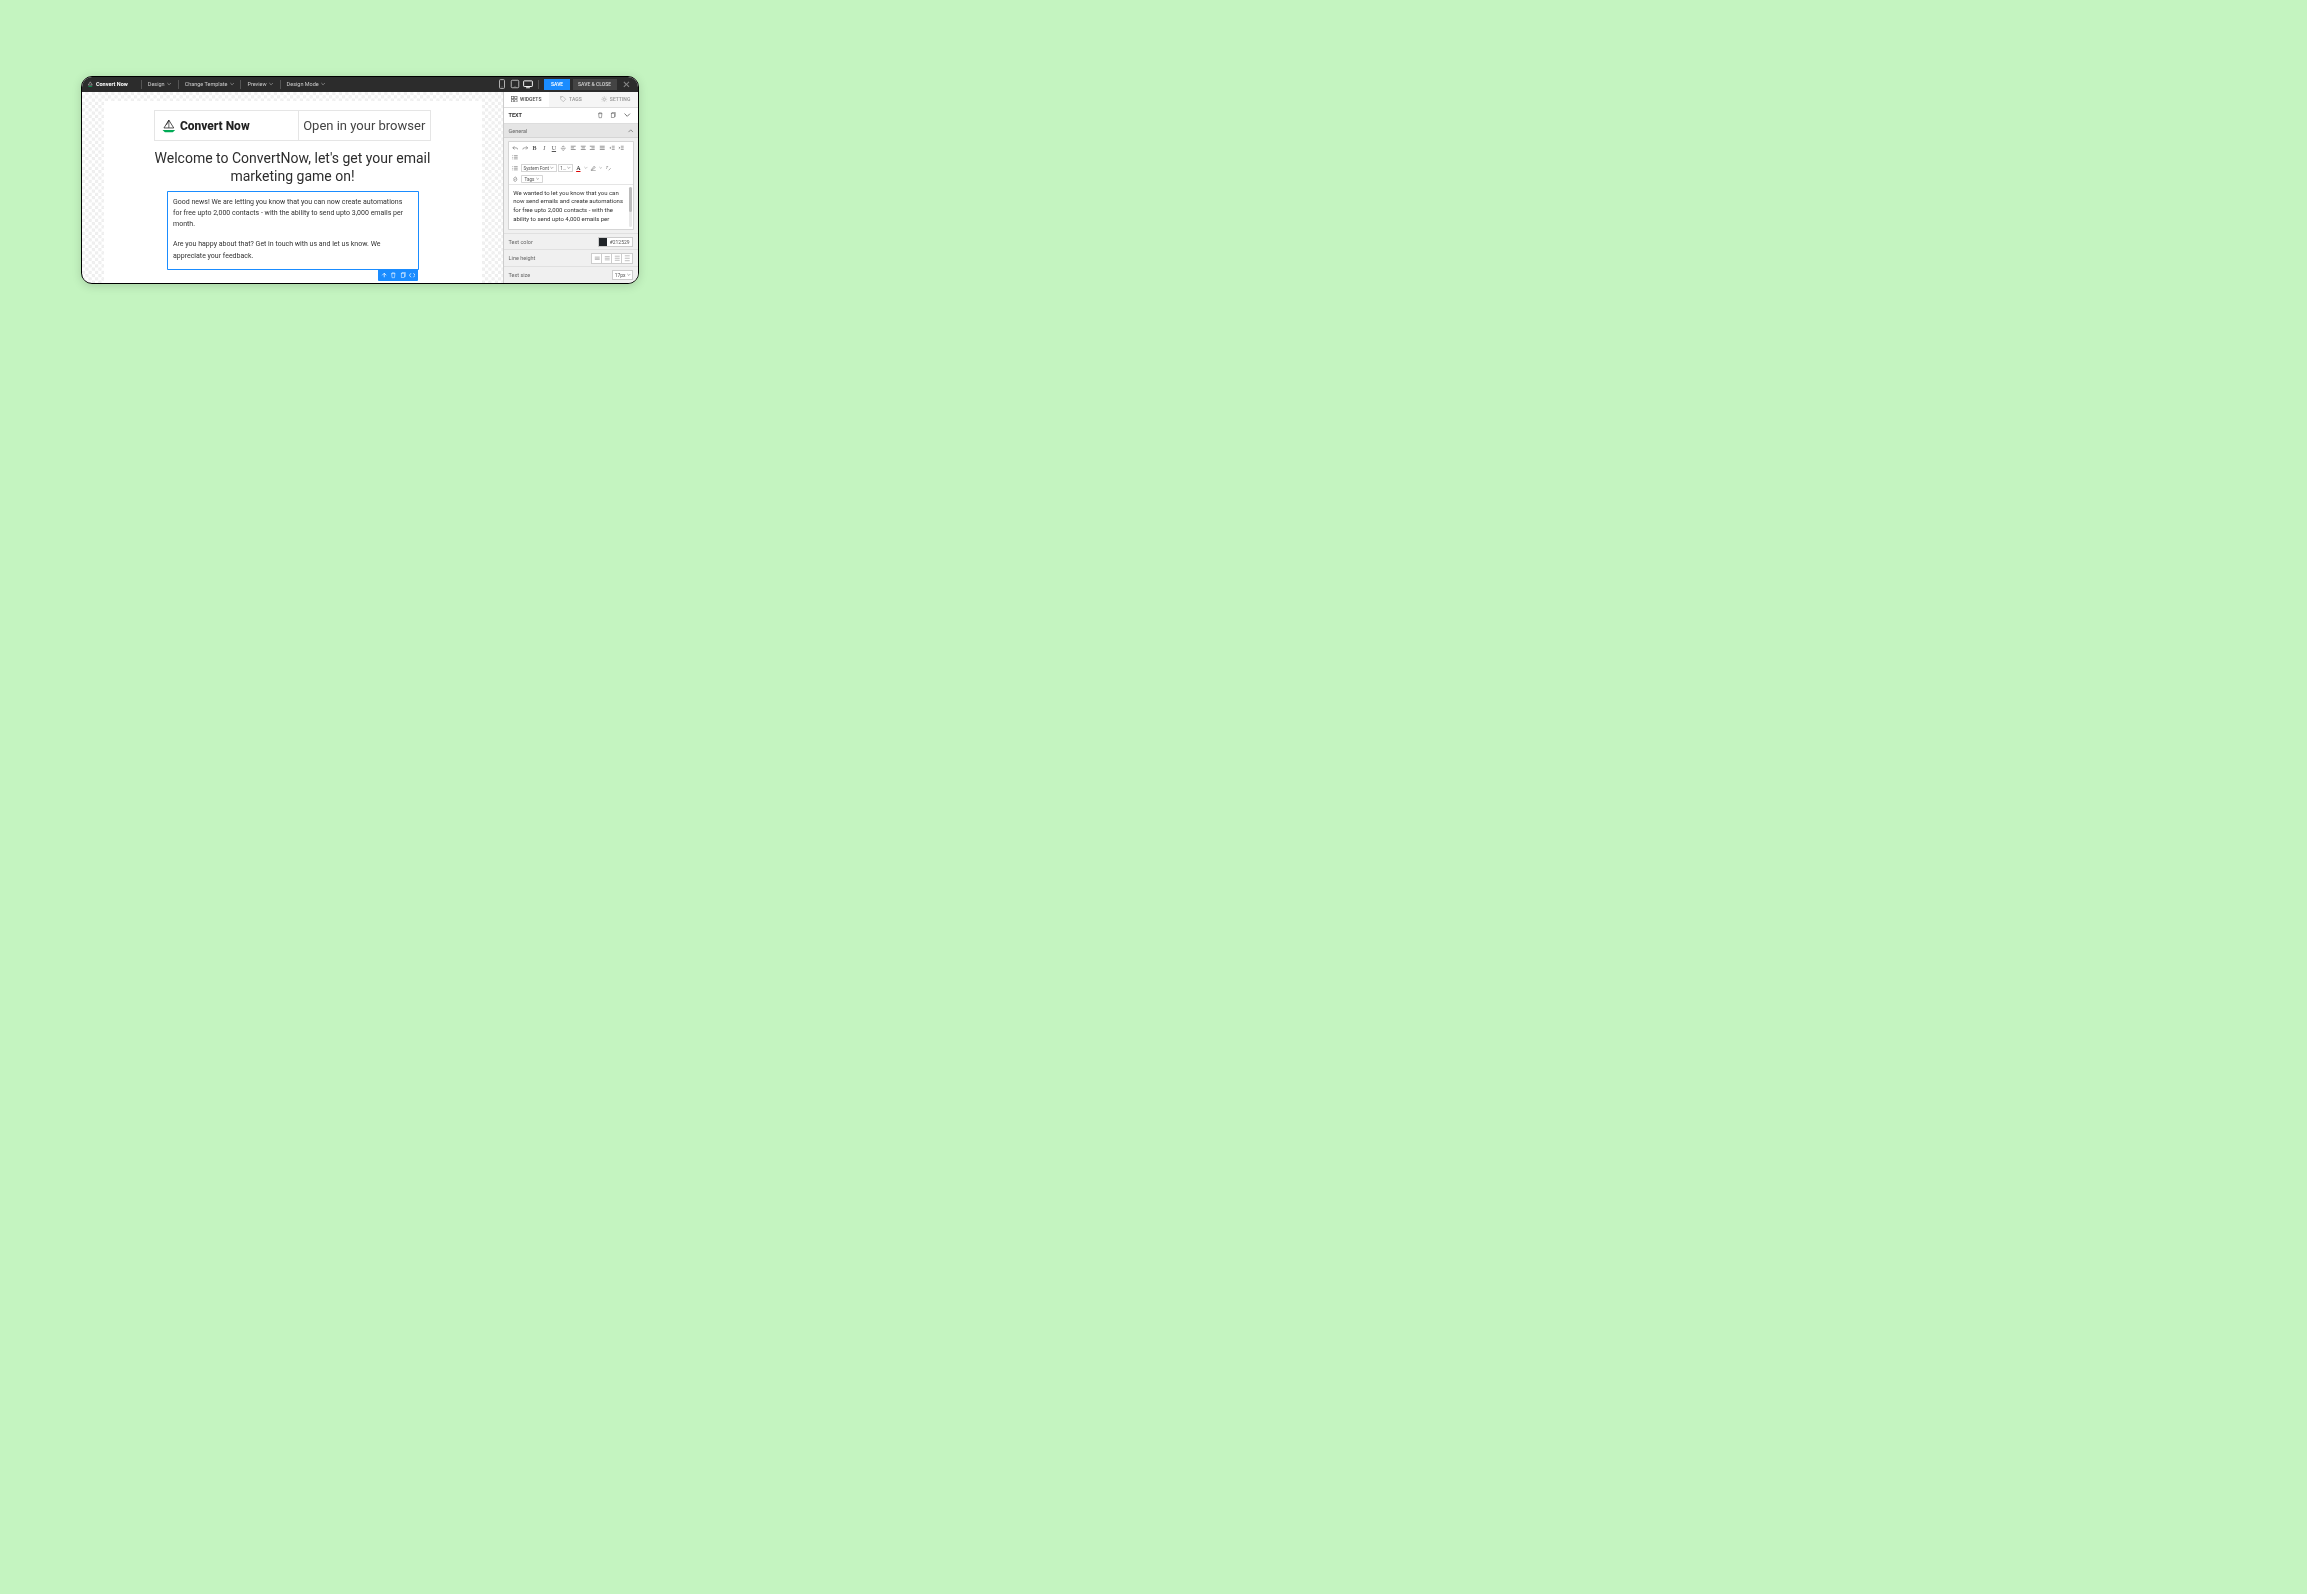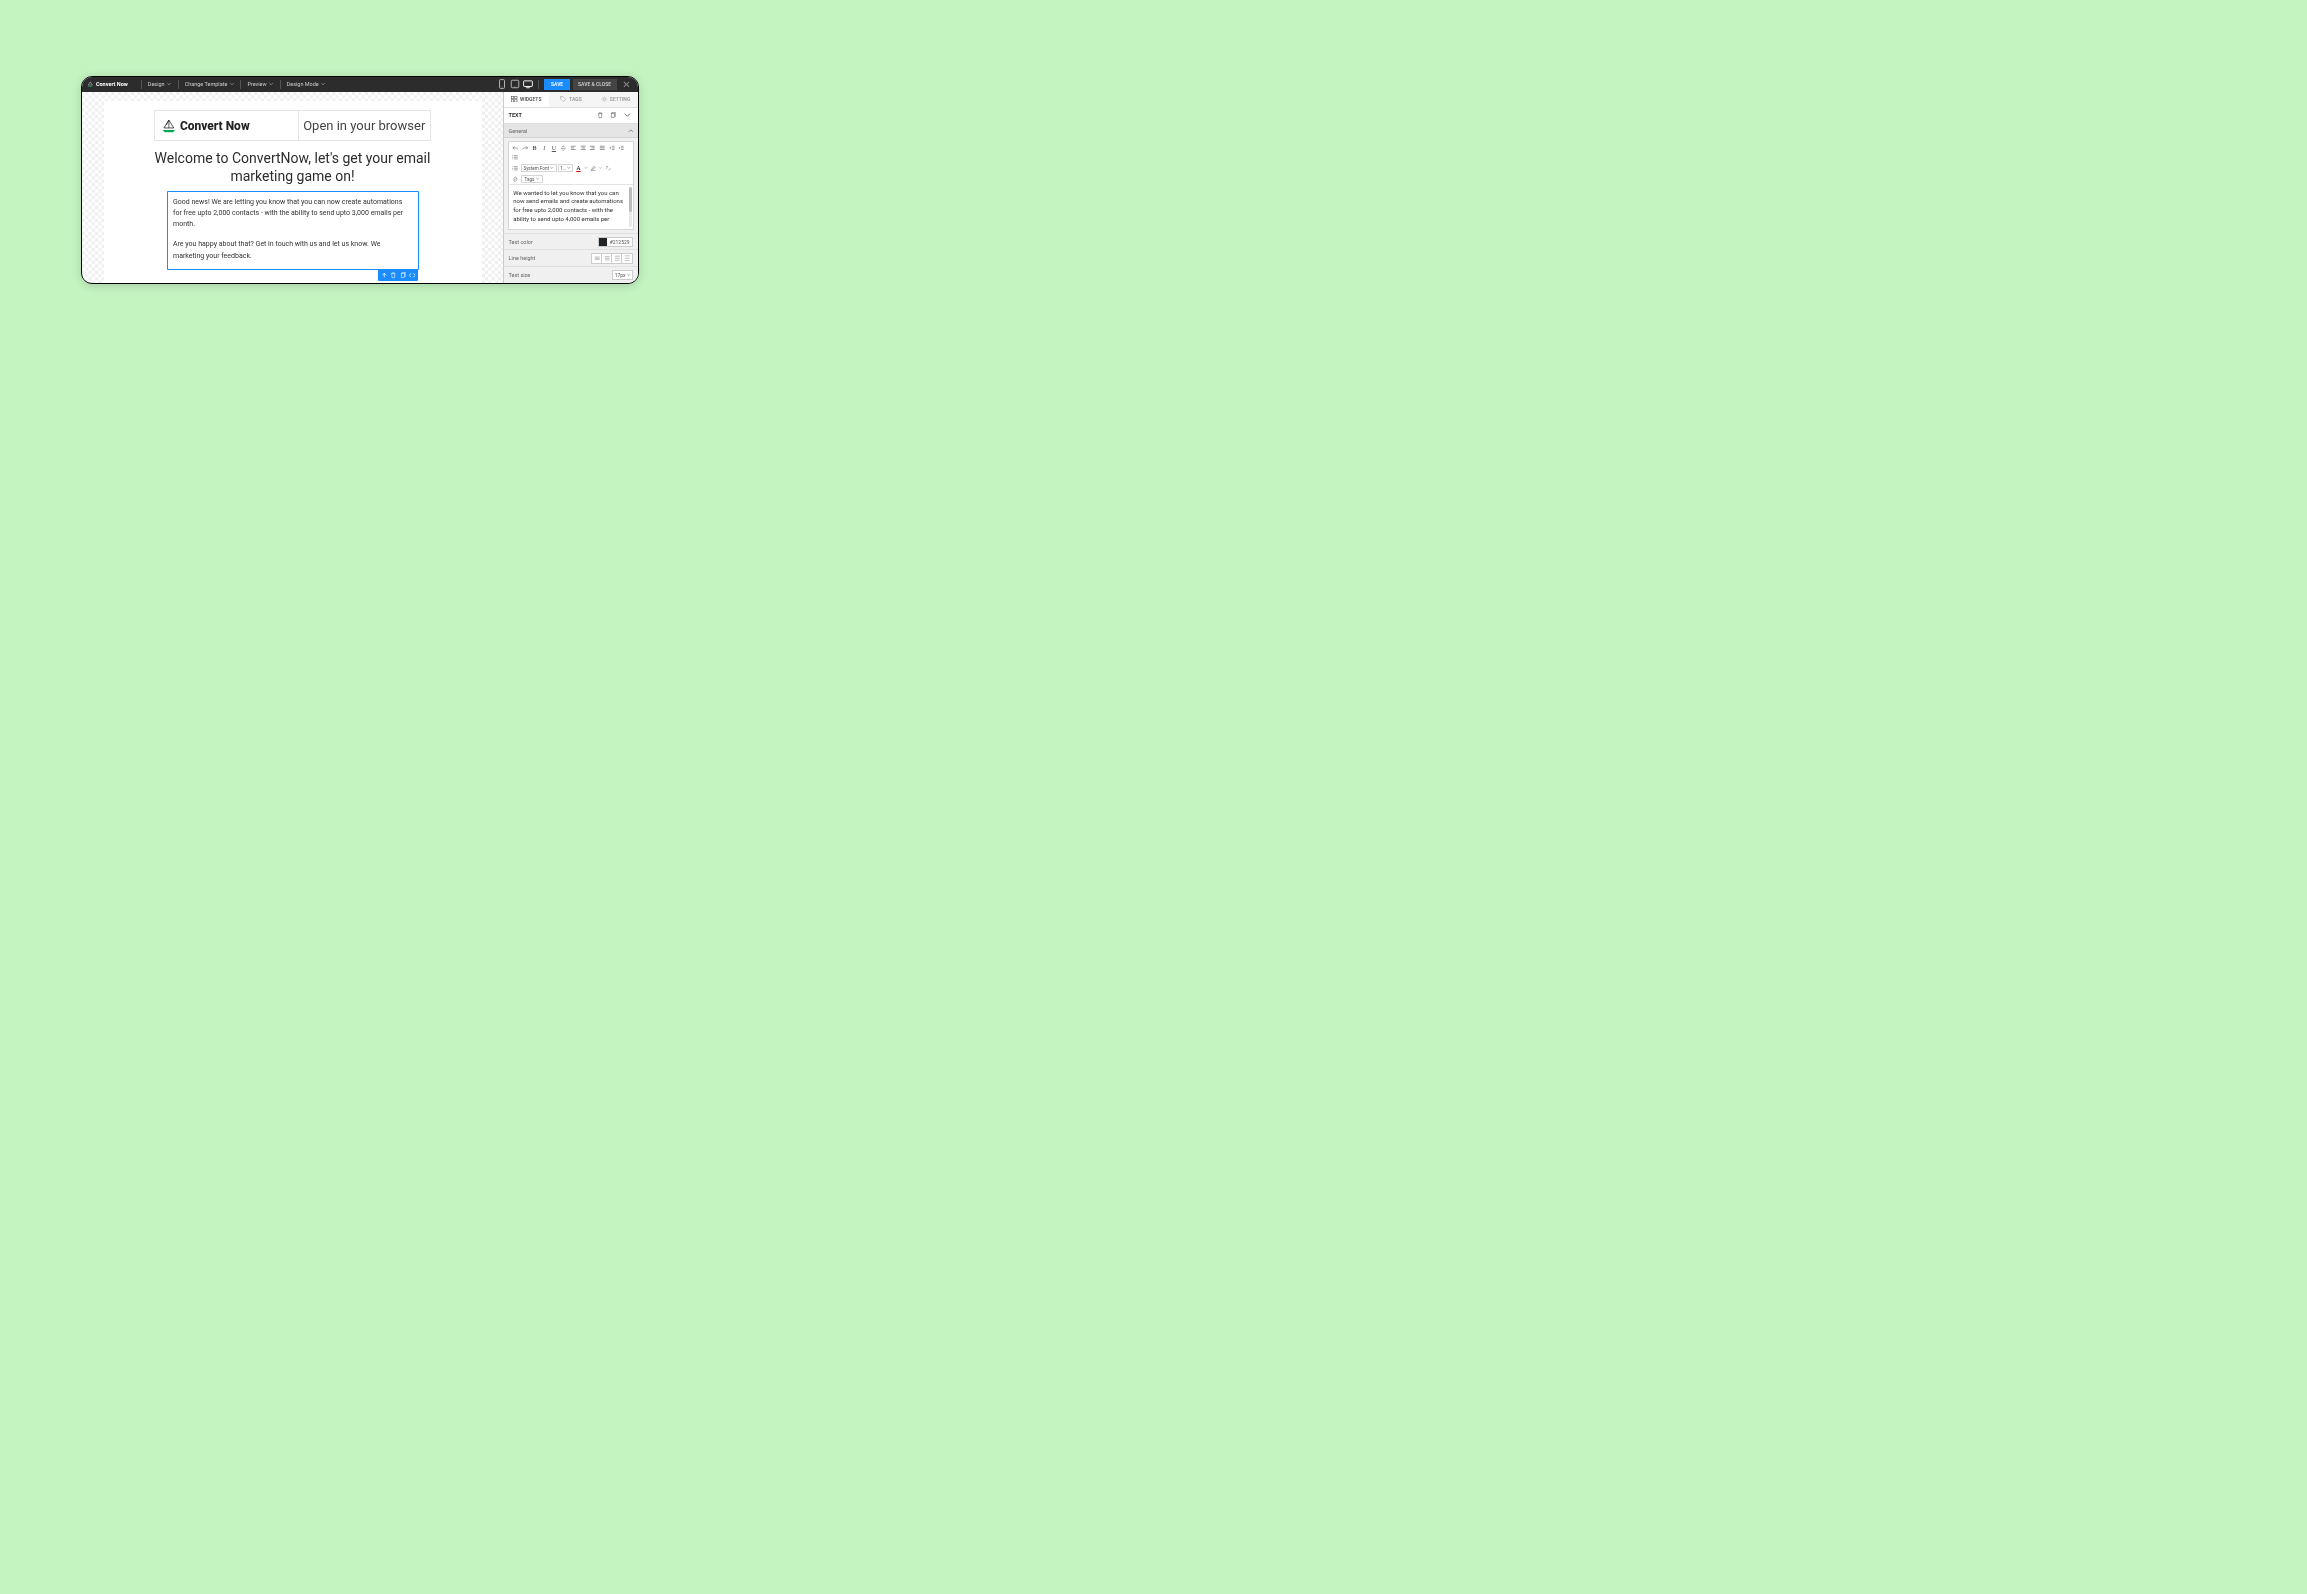--- a/index.html
+++ b/index.html
@@ -244,21 +244,21 @@
             <svg viewBox="0 0 32 28">
                 <use href="#i-boat"></use>
               </svg>
             <span>Convert Now</span>
           </div>
           <div class="browser-cell">Open in your browser</div>
         </div>
         <h1 class="headline">Welcome to ConvertNow, let's get your email marketing game on!</h1>
         <div class="text-block">
           <p>Good news! We are letting you know that you can now create automations for free upto 2,000 contacts - with the ability to send upto 3,000 emails per month.</p>
-          <p>Are you happy about that? Get in touch with us and let us know. We marketing your feedback.</p>
+          <p>Are you happy about that? Get in touch with us and let us know. We appreciate your feedback.</p>
           <div class="block-toolbar">
             <span>
                 <svg viewBox="0 0 16 16">
                   <use href="#i-up"></use>
                 </svg>
               </span>
             <span>
                 <svg viewBox="0 0 16 16">
                   <use href="#i-trash"></use>
                 </svg>

